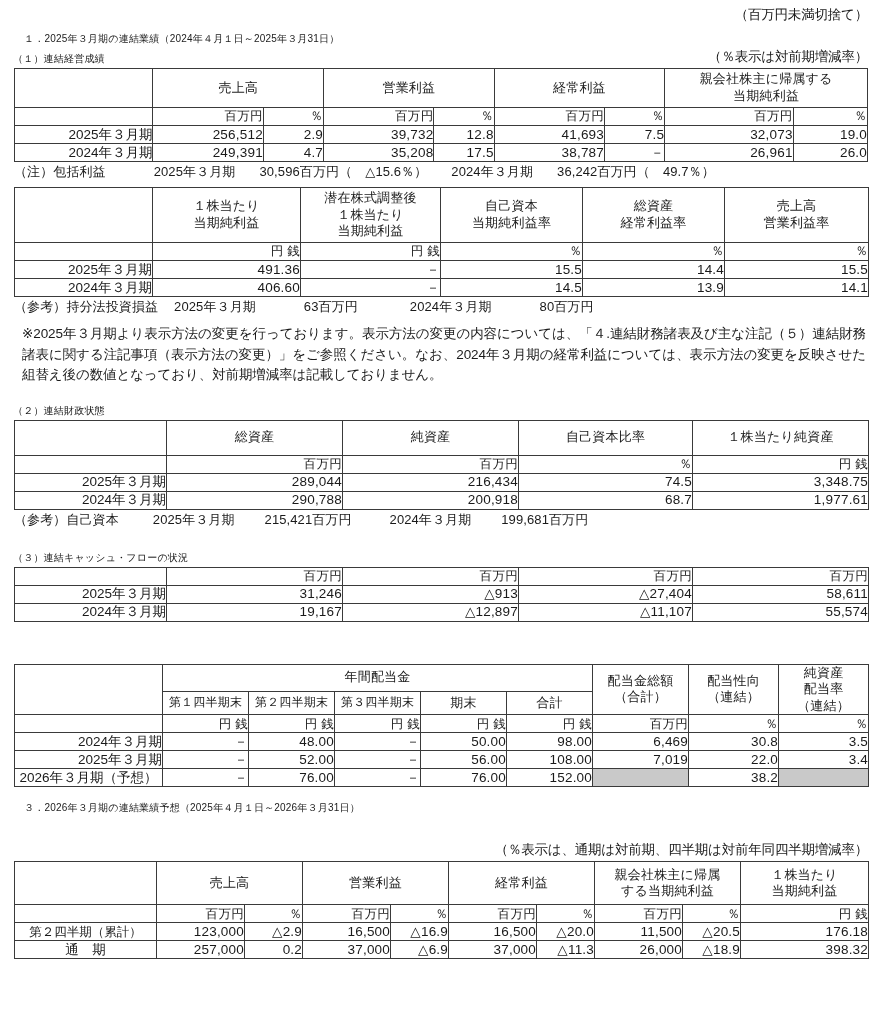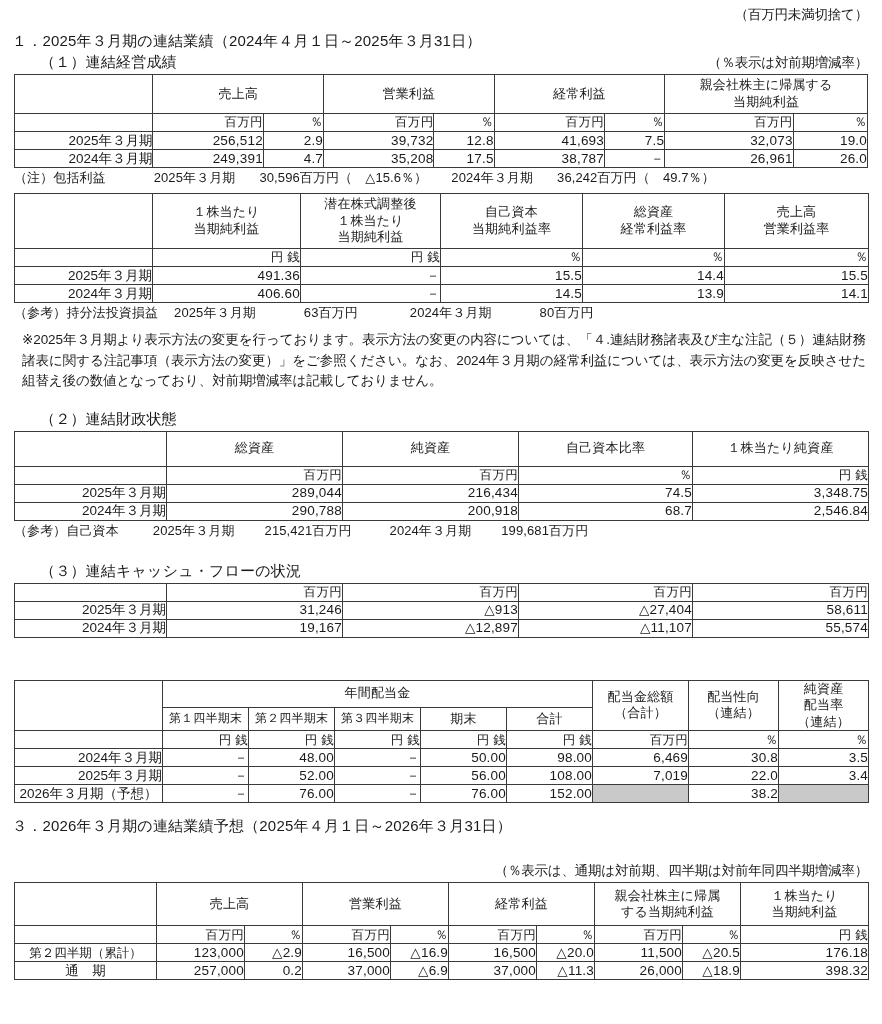--- a/index.html
+++ b/index.html
@@ -24,28 +24,28 @@
   }
 
   
   .right-note {
     text-align: right;
     padding-right: 14px;
     font-size: 13.5px;
     letter-spacing: -0.2px;
   }
   .heading-1 {
-    font-size: 15px;
-    padding-left: 12px;
+    font-size: 10px;
+    padding-left: 24px;
     letter-spacing: 0.2px;
     white-space: nowrap;
   }
   .heading-2 {
-    font-size: 15px;
-    padding-left: 40px;
+    font-size: 10px;
+    padding-left: 13px;
     letter-spacing: 0.2px;
     white-space: nowrap;
   }
   .heading-row {
     display: flex;
     align-items: flex-end;
     justify-content: space-between;
   }
   .heading-row .right-note { padding-right: 14px; }
 
@@ -339,21 +339,21 @@
         <td class="num">289,044</td>
         <td class="num">216,434</td>
         <td class="num">74.5</td>
         <td class="num">3,348.75</td>
       </tr>
       <tr>
         <td class="rowlab">2024年３月期</td>
         <td class="num">290,788</td>
         <td class="num">200,918</td>
         <td class="num">68.7</td>
-        <td class="num">2,546.84</td>
+        <td class="num">1,977.61</td>
       </tr>
     </tbody>
   </table>
 
   <div class="note-line" style="margin-top:1px; display:flex;text-align:center;">
     <span>（参考）自己資本</span>
     <span style="display:inline-block;width:34px"></span>
     <span>2025年３月期</span>
     <span style="display:inline-block;width:30px"></span>
     <span>215,421百万円</span>

